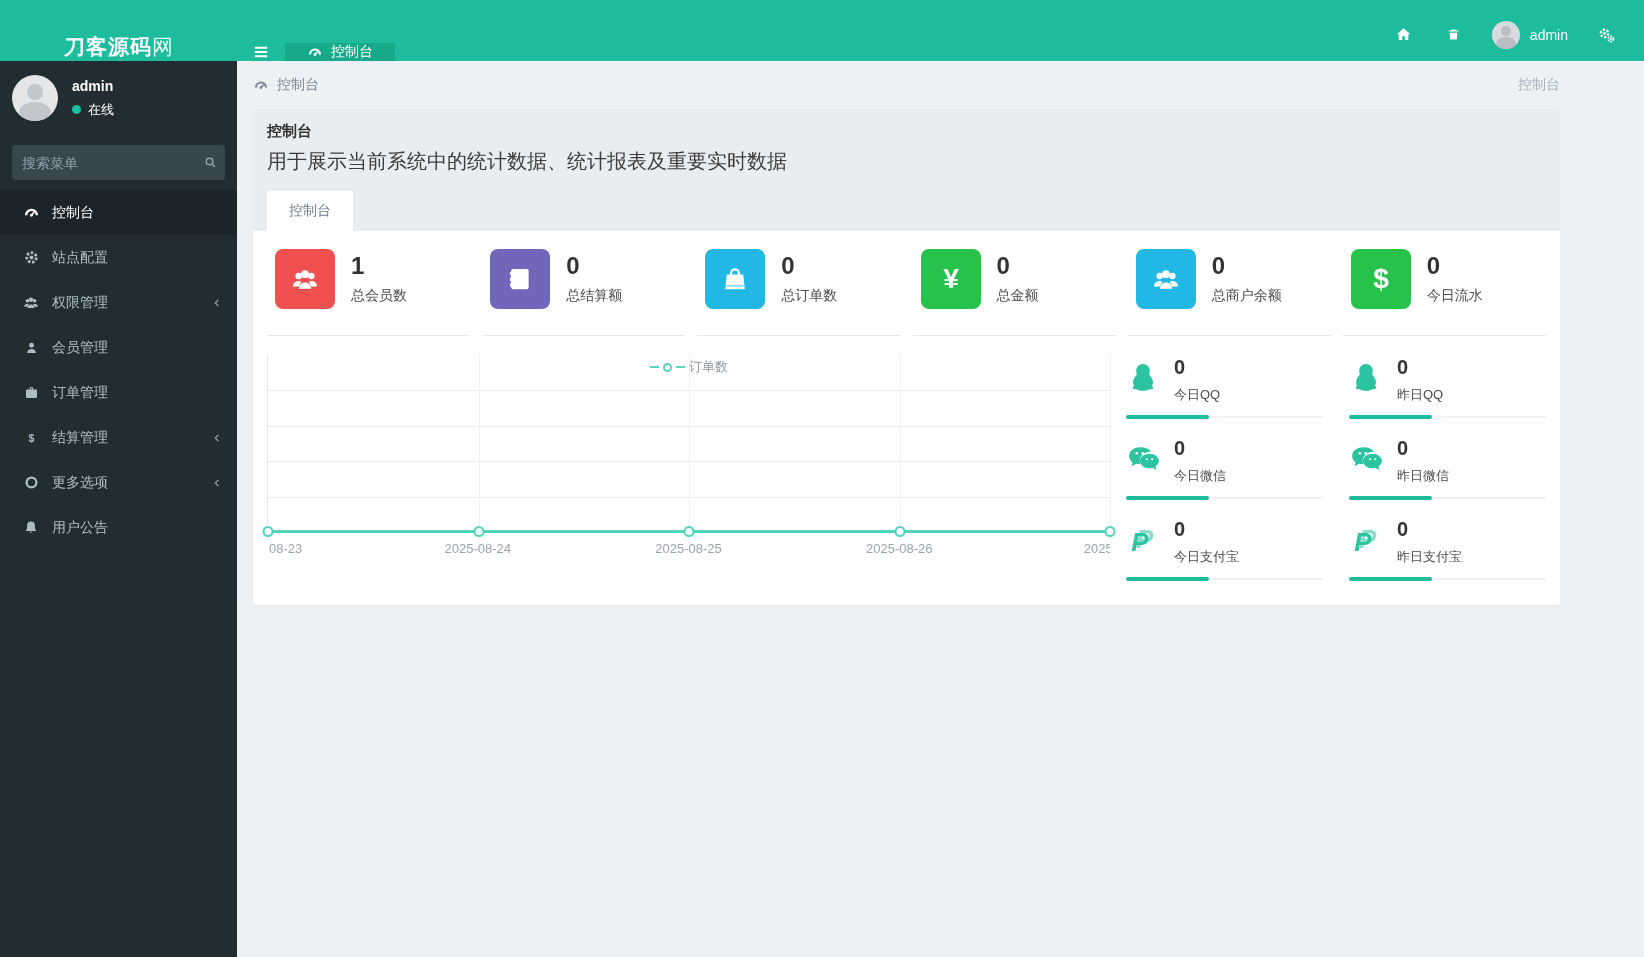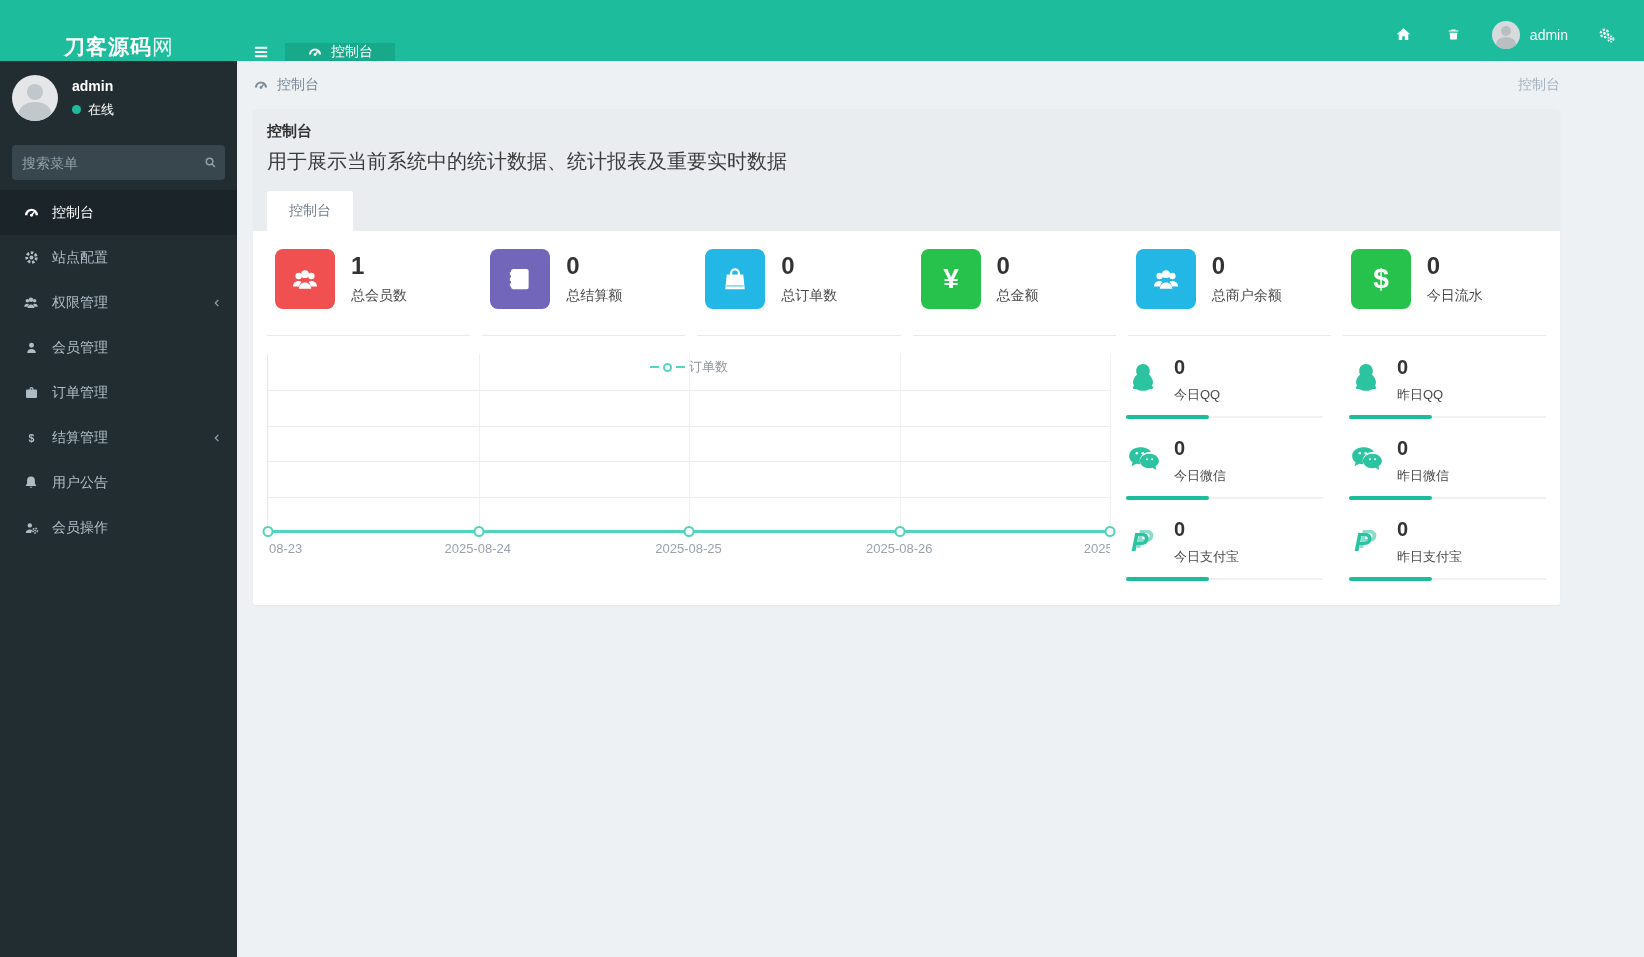--- a/index.html
+++ b/index.html
@@ -256,45 +256,46 @@
             </svg>
           </span>
           <span>结算管理</span>
           <span class="chev">
             <svg width="12" height="12" viewBox="0 0 16 16">
               <path d="M9.8 3.8L5.8 8l4 4.2" fill="none" stroke="currentColor" stroke-width="1.7"></path>
             </svg>
           </span>
         </li>
 
+        <li class="menu-item">
+          <span class="mi-icon">
+            <svg width="17" height="17" viewBox="0 0 16 16">
+              <circle cx="8" cy="8" r="4.6" fill="none" stroke="currentColor" stroke-width="2.2"></circle>
+            </svg>
+          </span>
+          <span>更多选项</span>
+          <span class="chev">
+            <svg width="12" height="12" viewBox="0 0 16 16">
+              <path d="M9.8 3.8L5.8 8l4 4.2" fill="none" stroke="currentColor" stroke-width="1.7"></path>
+            </svg>
+          </span>
+        </li>
 
         <li class="menu-item">
           <span class="mi-icon">
             <svg width="16" height="17" viewBox="0 0 16 16" fill="currentColor">
               <path d="M8 2.1a3.9 3.9 0 0 0-3.9 3.9v2.9L2.9 10.8v.8h10.2v-.8L11.9 8.9V6A3.9 3.9 0 0 0 8 2.1z"></path>
               <path d="M6.6 12.3a1.45 1.45 0 0 0 2.8 0z"></path>
             </svg>
           </span>
           <span>用户公告</span>
 
         </li>
 
 
-        <li class="menu-item">
-          <span class="mi-icon">
-            <svg width="17" height="16" viewBox="0 0 16 16" fill="currentColor">
-              <circle cx="6.3" cy="5.4" r="2.2"></circle>
-              <path d="M2.3 13c0-2.2 1.8-3.6 4-3.6 1 0 1.9.3 2.6.8A3.6 3.6 0 0 0 7.8 13H2.3z"></path>
-              <circle cx="11.6" cy="10.6" r="2.3" fill="none" stroke="currentColor" stroke-width="1.5" stroke-dasharray="1.5 1"></circle>
-              <circle cx="11.6" cy="10.6" r=".9"></circle>
-            </svg>
-          </span>
-          <span>会员操作</span>
-
-        </li>
       </ul>
   </div>
 
   <div class="main">
     <div class="breadcrumb-row">
       <div class="breadcrumb-left">
         <span>
             <svg width="16" height="16" viewBox="0 0 16 16">
               <path d="M3 10.5a5 5 0 0 1 10 0" fill="none" stroke="#7c8a97" stroke-width="2.2"></path>
               <path d="M8 10.5l2.6-3" stroke="#7c8a97" stroke-width="1.5" fill="none"></path>

